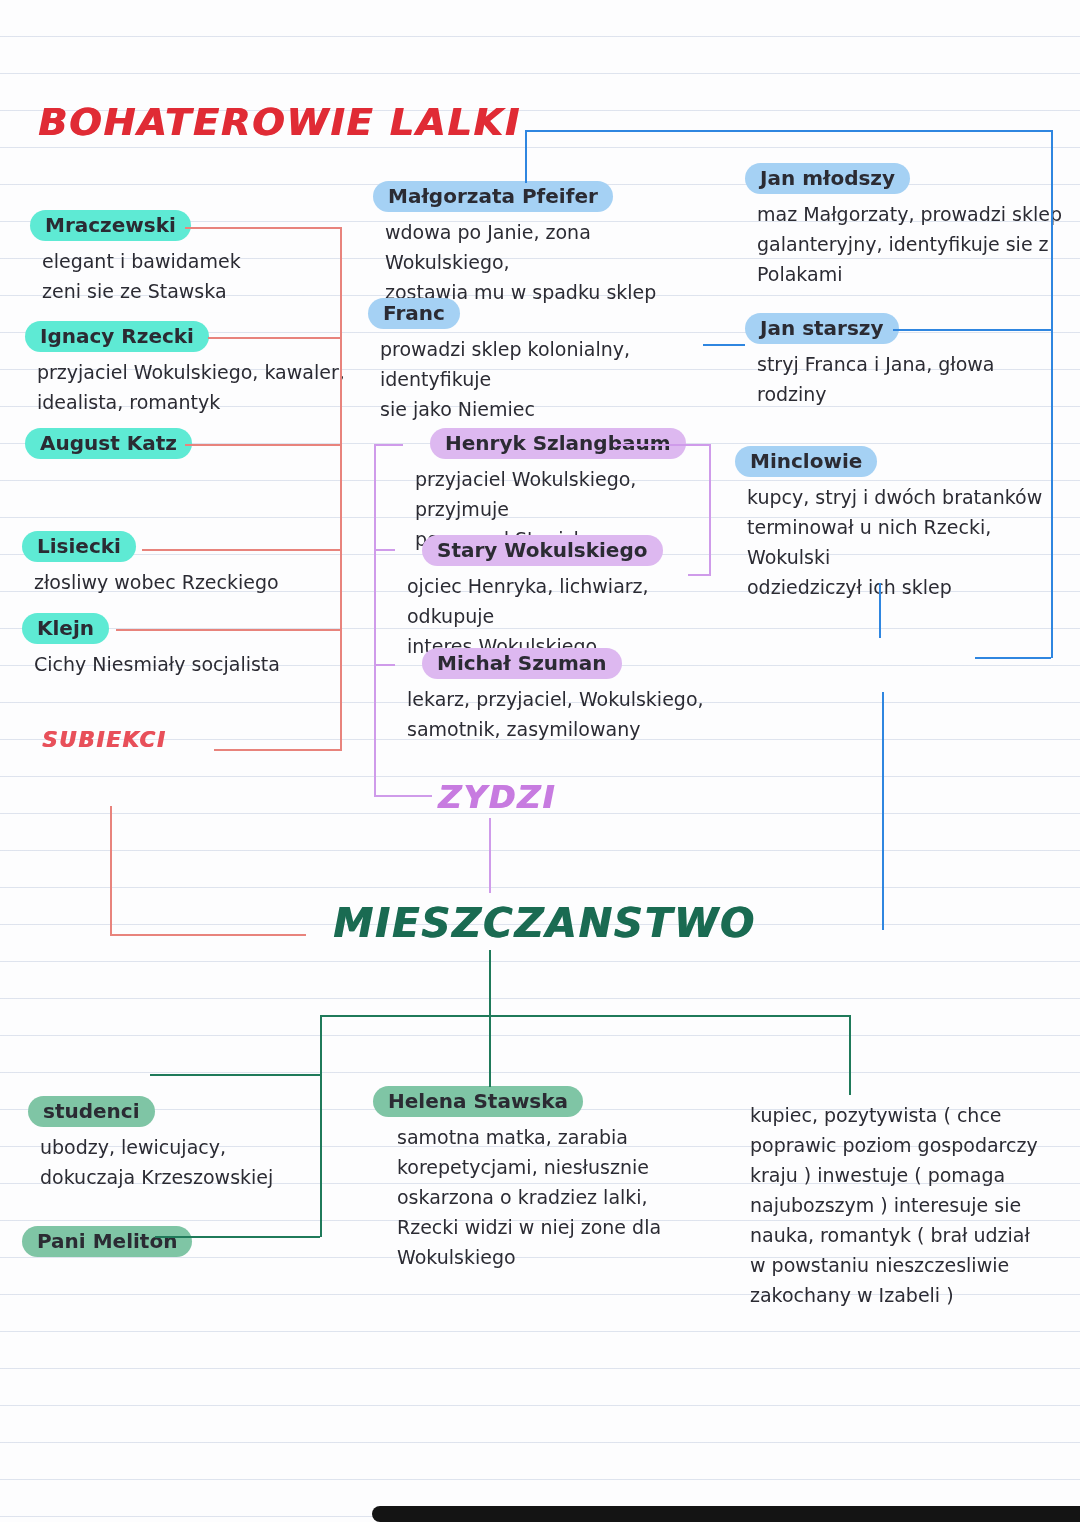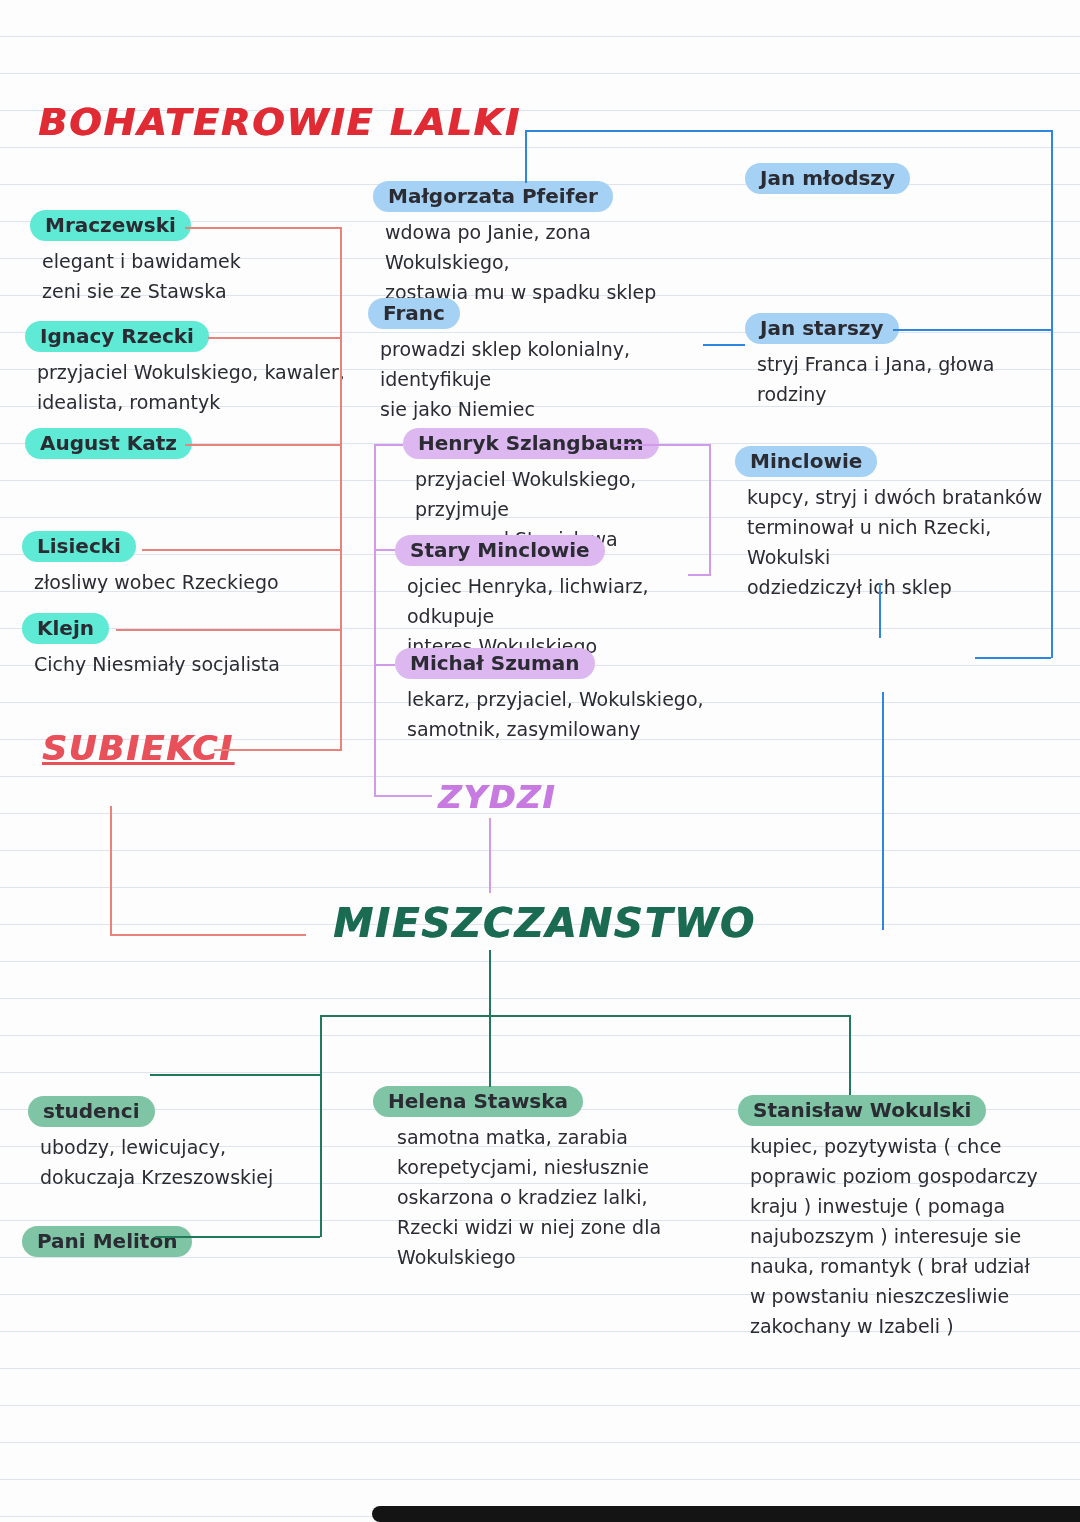--- a/index.html
+++ b/index.html
@@ -19,38 +19,38 @@
   .page { position: absolute; inset: 0; padding-left: 36px; }
 
   .script-header {
     position: absolute;
     font-weight: bold;
     font-style: italic;
     letter-spacing: 2px;
     white-space: nowrap;
   }
   .title-header   { color: #e02b35; font-size: 38px; text-shadow: 1px 0 #e02b35; }
-  .subiekci-hdr   { color: #e8505a; font-size: 34px; text-shadow: 1px 0 #e8505a; text-decoration: underline; }
+  .subiekci-hdr   { color: #e8505a; font-size: 21px; text-shadow: 1px 0 #e8505a; }
   .zydzi-hdr      { color: #c77be0; font-size: 32px; text-shadow: 1px 0 #c77be0; }
   .niemcy-hdr     { color: #1e88e5; font-size: 36px; text-shadow: 1px 0 #1e88e5; }
   .mieszcz-hdr    { color: #1a6b52; font-size: 40px; text-shadow: 1px 0 #1a6b52; }
 
   .card { position: absolute; }
   .bubble {
     display: inline-block;
     padding: 3px 15px 4px 15px;
     border-radius: 16px;
     font-weight: bold;
     font-size: 20px;
     color: #2b2b33;
     white-space: nowrap;
   }
   .bubble.pink   { background: #5eead4; }
   .bubble.blue   { background: #a5d1f4; }
-  .bubble.purple { background: #ddb8f0; }
+  .bubble.purple { background: #ddb8f0; margin-left: 27px; }
   .bubble.green  { background: #7fc5a5; }
   .desc {
     margin: 5px 0 0 0;
     padding-left: 12px;
     font-size: 19px;
     line-height: 30px;
     white-space: pre-line;
     color: #2b2b33;
   }
 
@@ -106,40 +106,43 @@
     <p class="desc">wdowa po Janie, zona Wokulskiego,
 zostawia mu w spadku sklep</p>
   </div>
   <div class="card" style="left:368px; top:298px; width:360px">
     <span class="bubble blue">Franc</span>
     <p class="desc">prowadzi sklep kolonialny, identyfikuje
 sie jako Niemiec</p>
   </div>
   <div class="card" style="left:745px; top:163px; width:320px">
     <span class="bubble blue">Jan młodszy</span>
+    <p class="desc">maz Małgorzaty, prowadzi sklep
+galanteryjny, identyfikuje sie z
+Polakami</p>
   </div>
   <div class="card" style="left:745px; top:313px; width:300px">
     <span class="bubble blue">Jan starszy</span>
     <p class="desc">stryj Franca i Jana, głowa
 rodziny</p>
   </div>
   <div class="card" style="left:735px; top:446px; width:340px">
     <span class="bubble blue">Minclowie</span>
     <p class="desc">kupcy, stryj i dwóch bratanków
 terminował u nich Rzecki, Wokulski
 odziedziczył ich sklep</p>
   </div>
 
   <div class="card" style="left:403px; top:428px; width:330px">
     <span class="bubble purple">Henryk Szlangbaum</span>
     <p class="desc">przyjaciel Wokulskiego, przyjmuje
 pomoc od Stanisława</p>
   </div>
   <div class="card" style="left:395px; top:535px; width:345px">
-    <span class="bubble purple">Stary Minclowie</span>
+    <span class="bubble purple">Stary Wokulskiego</span>
     <p class="desc">ojciec Henryka, lichwiarz, odkupuje
 interes Wokulskiego</p>
   </div>
   <div class="card" style="left:395px; top:648px; width:330px">
     <span class="bubble purple">Michał Szuman</span>
     <p class="desc">lekarz, przyjaciel, Wokulskiego,
 samotnik, zasymilowany</p>
   </div>
 
   <div class="card" style="left:28px; top:1096px; width:300px">
@@ -152,21 +155,20 @@
   </div>
   <div class="card" style="left:373px; top:1086px; width:320px">
     <span class="bubble green">Helena Stawska</span>
     <p class="desc" style="padding-left:24px">samotna matka, zarabia
 korepetycjami, niesłusznie
 oskarzona o kradziez lalki,
 Rzecki widzi w niej zone dla
 Wokulskiego</p>
   </div>
   <div class="card" style="left:738px; top:1095px; width:320px">
-    <span class="bubble green">Stanisław Wokulski</span>
     <p class="desc">kupiec, pozytywista ( chce
 poprawic poziom gospodarczy
 kraju )  inwestuje ( pomaga
 najubozszym ) interesuje sie
 nauka, romantyk ( brał udział
 w powstaniu nieszczesliwie
 zakochany w Izabeli )</p>
   </div>
 
   <div class="ln ln-red" style="left:185px; top:227px; width:155px; height:2px"></div>

